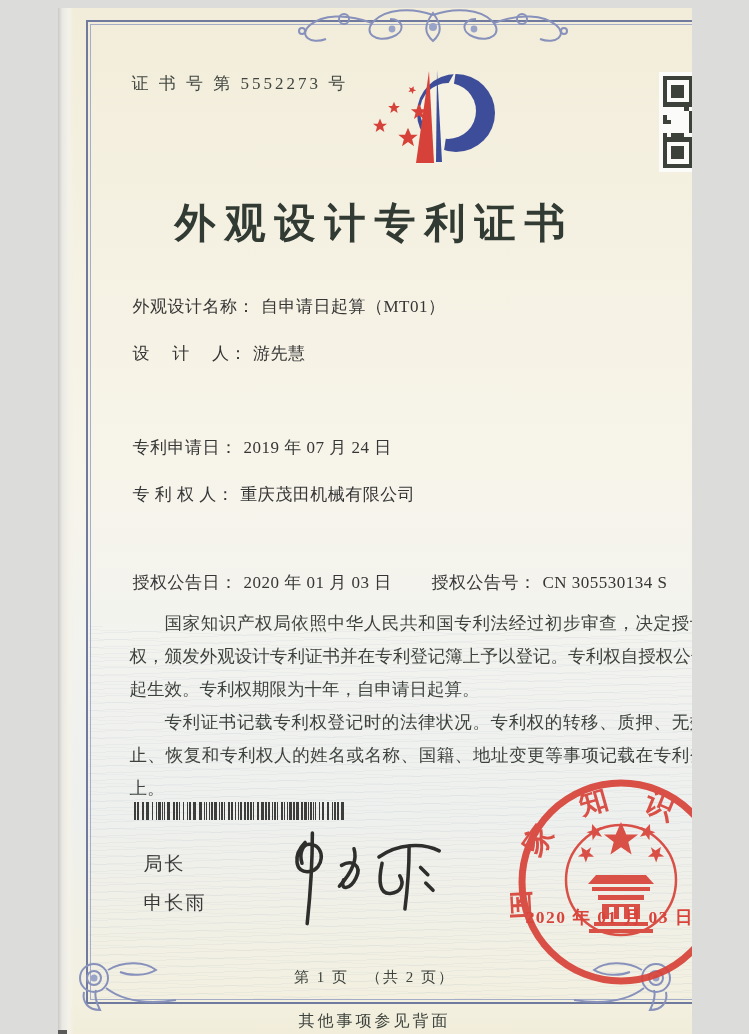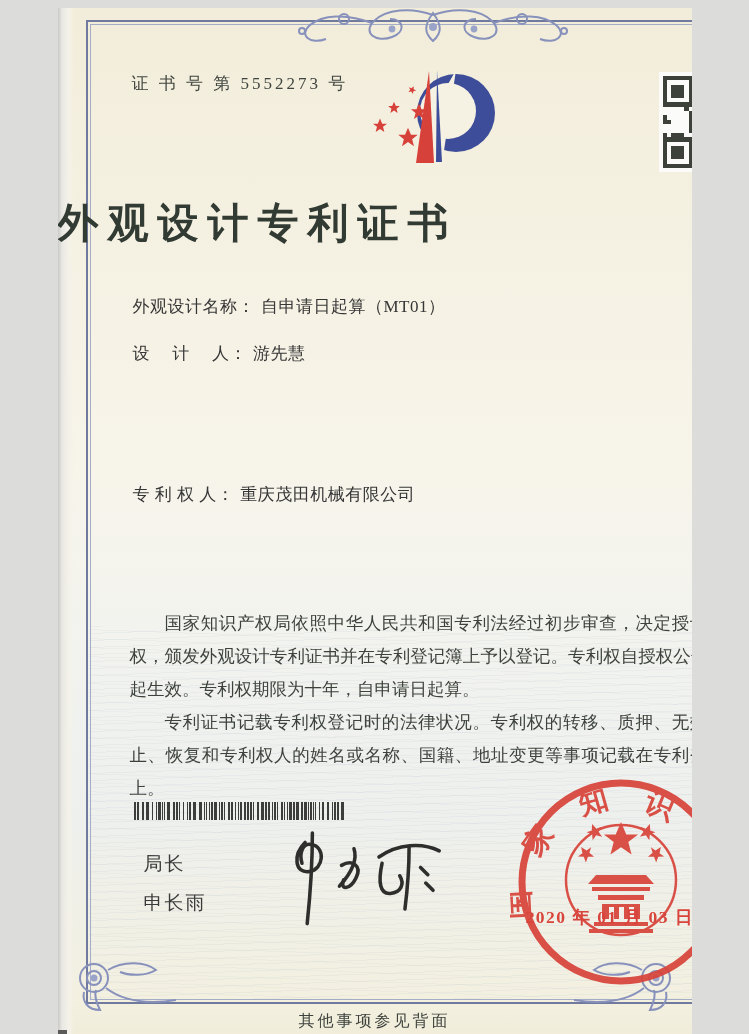--- a/index.html
+++ b/index.html
@@ -15,21 +15,21 @@
       repeating-linear-gradient(182deg,rgba(128,148,170,.10) 0 1px,rgba(0,0,0,0) 1px 9px);}
   .frame-outer{position:absolute;left:28px;top:12px;width:686px;height:980px;border:2.5px solid #6f7a9e;}
   .frame-inner{position:absolute;inset:2px;border:1px solid #a4acc6;}
   .ornament-top{position:absolute;left:168px;top:-3px;width:414px;height:44px;}
   .ornament-bl{position:absolute;left:14px;top:948px;width:110px;height:58px;}
   .ornament-br{position:absolute;right:14px;top:948px;width:110px;height:58px;transform:scale(-1,1);}
   .cert-no{position:absolute;left:74px;top:64px;font-size:17px;letter-spacing:3px;color:#40463f;}
   .logo{position:absolute;left:298px;top:44px;width:162px;height:128px;}
   .qr{position:absolute;left:601px;top:64px;width:100px;height:100px;background:#fbfbf9;}
   .qr i{position:absolute;background:#3c423a;}
-  .title{position:absolute;left:0;right:0;top:188px;text-align:left;font-size:41px;font-weight:bold;
+  .title{position:absolute;left:0;right:0;top:188px;text-align:center;font-size:41px;font-weight:bold;
     letter-spacing:9px;color:#323b33;}
   .field-row{position:absolute;left:75px;right:40px;font-size:17px;letter-spacing:.5px;color:#363636;white-space:nowrap;}
   .flabel{color:#363636;}
   .fvalue{margin-left:6px;}
   .pair2{position:absolute;left:299px;top:0;}
   .body-text{position:absolute;left:72px;top:599px;width:614px;font-size:17.5px;line-height:33px;
     text-align:justify;color:#3d423c;}
   .body-text p{margin:0;text-indent:2em;}
   .barcode{position:absolute;left:76px;top:794px;width:212px;height:18px;}
   .barcode i{position:absolute;top:0;bottom:0;background:#3d3d3b;}
@@ -360,22 +360,31 @@
     </div>
 
   <div class="title">外观设计专利证书</div>
 
   <div class="field-row" style="top:287px">
     <span class="flabel">外观设计名称：</span><span class="fvalue">自申请日起算（MT01）</span>
   </div>
   <div class="field-row" style="top:334px">
     <span class="flabel">设　 计 　人：</span><span class="fvalue">游先慧</span>
   </div>
+  <div class="field-row" style="top:428px">
+    <span class="flabel">专利申请日：</span><span class="fvalue">2019 年 07 月 24 日</span>
+  </div>
   <div class="field-row" style="top:475px">
     <span class="flabel">专 利 权 人：</span><span class="fvalue">重庆茂田机械有限公司</span>
+  </div>
+  <div class="field-row" style="top:563px">
+    <span class="flabel">授权公告日：</span><span class="fvalue">2020 年 01 月 03 日</span>
+    <span class="pair2">
+      <span class="flabel">授权公告号：</span><span class="fvalue">CN 305530134 S</span>
+    </span>
   </div>
 
   <div class="body-text">
     <p>国家知识产权局依照中华人民共和国专利法经过初步审查，决定授予专利权，颁发外观设计专利证书并在专利登记簿上予以登记。专利权自授权公告之日起生效。专利权期限为十年，自申请日起算。</p>
     <p>专利证书记载专利权登记时的法律状况。专利权的转移、质押、无效、终止、恢复和专利权人的姓名或名称、国籍、地址变更等事项记载在专利登记簿上。</p>
   </div>
 
   <div class="barcode">
       <i style="left:0px;width:2px"></i>
       <i style="left:3px;width:2px"></i>
@@ -481,15 +490,16 @@
       <rect x="99" y="133" width="5" height="12" fill="#f4f2ec"></rect>
       <rect x="109" y="133" width="5" height="12" fill="#f4f2ec"></rect>
       <rect x="119" y="133" width="5" height="12" fill="#f4f2ec"></rect>
       <rect x="84" y="148" width="54" height="4"></rect>
       <rect x="79" y="155" width="64" height="4"></rect>
       <circle cx="111" cy="106" r="55" fill="none" stroke="#d8443b" stroke-width="2.5"></circle>
     </g>
   </svg>
   <div class="seal-date">2020 年 01 月 03 日</div>
 
+  <div class="page-no">第 1 页　（共 2 页）</div>
   <div class="back-note">其他事项参见背面</div>
 
 </div>
 
 </body></html>

